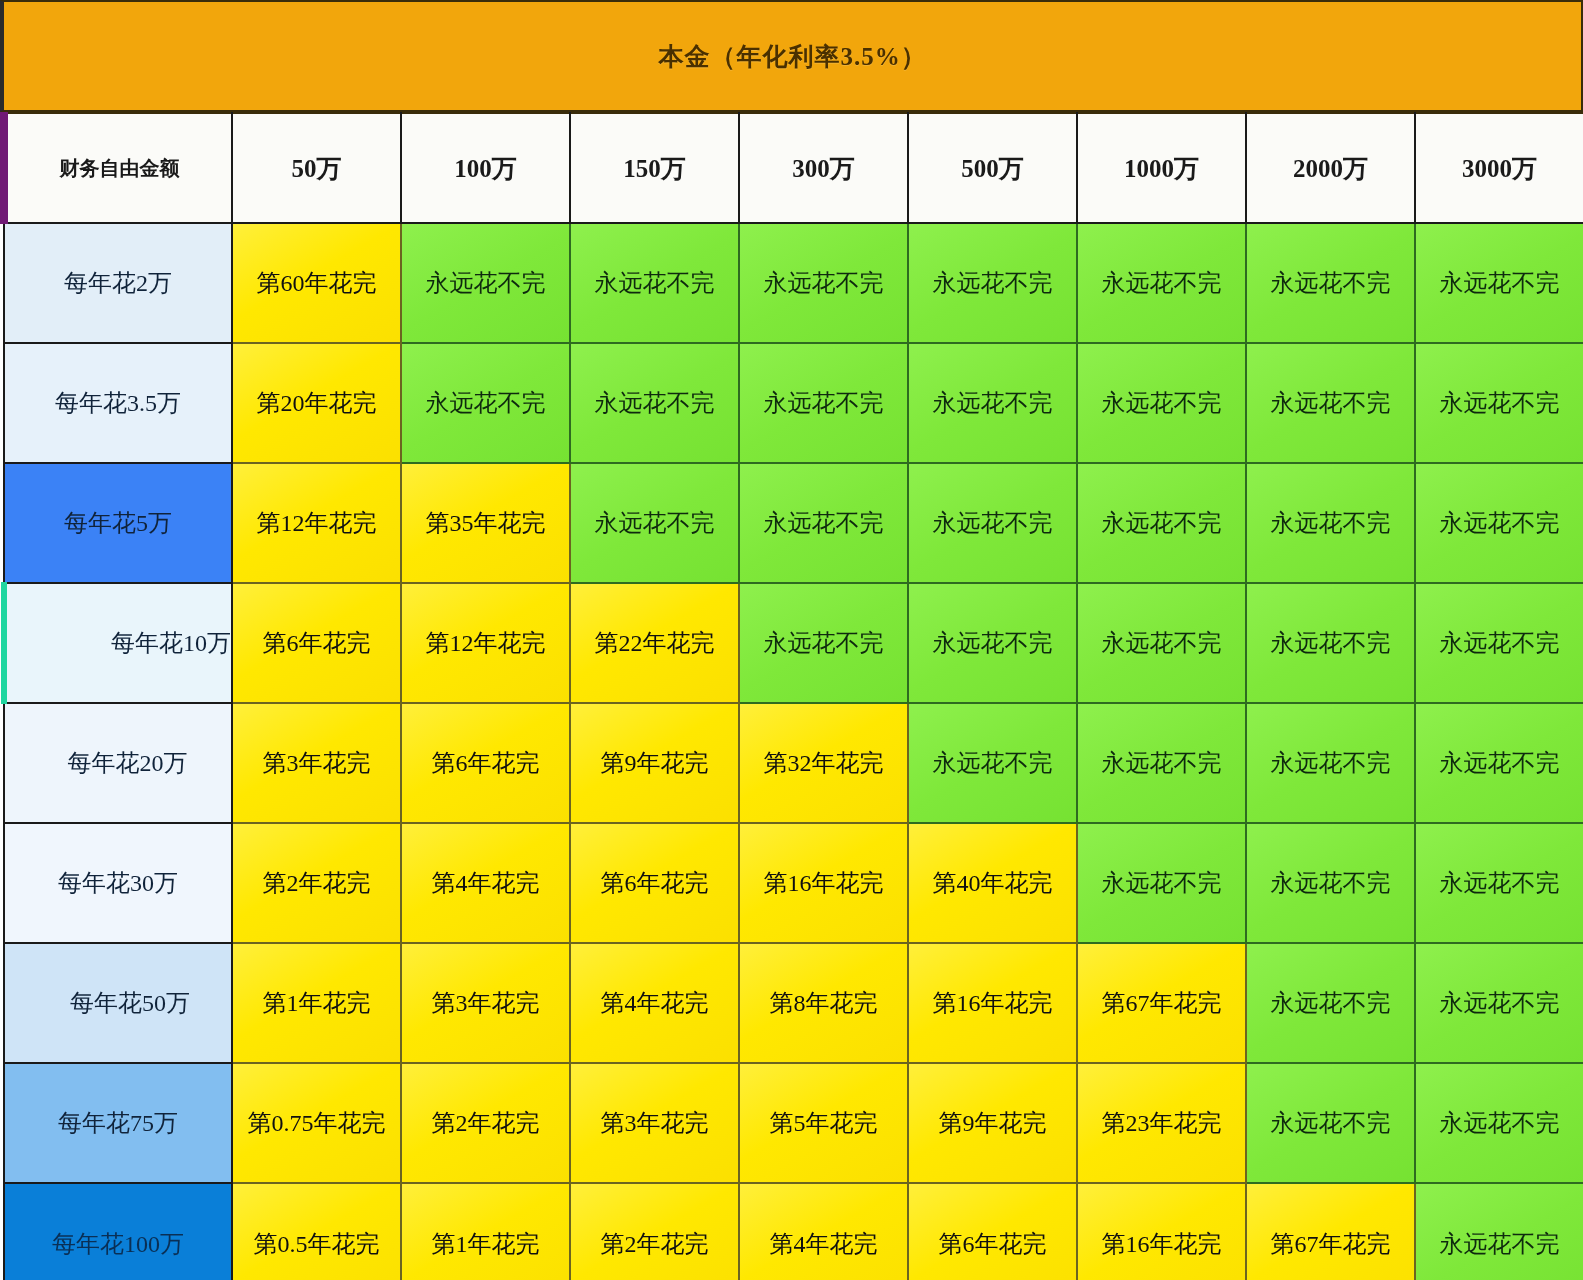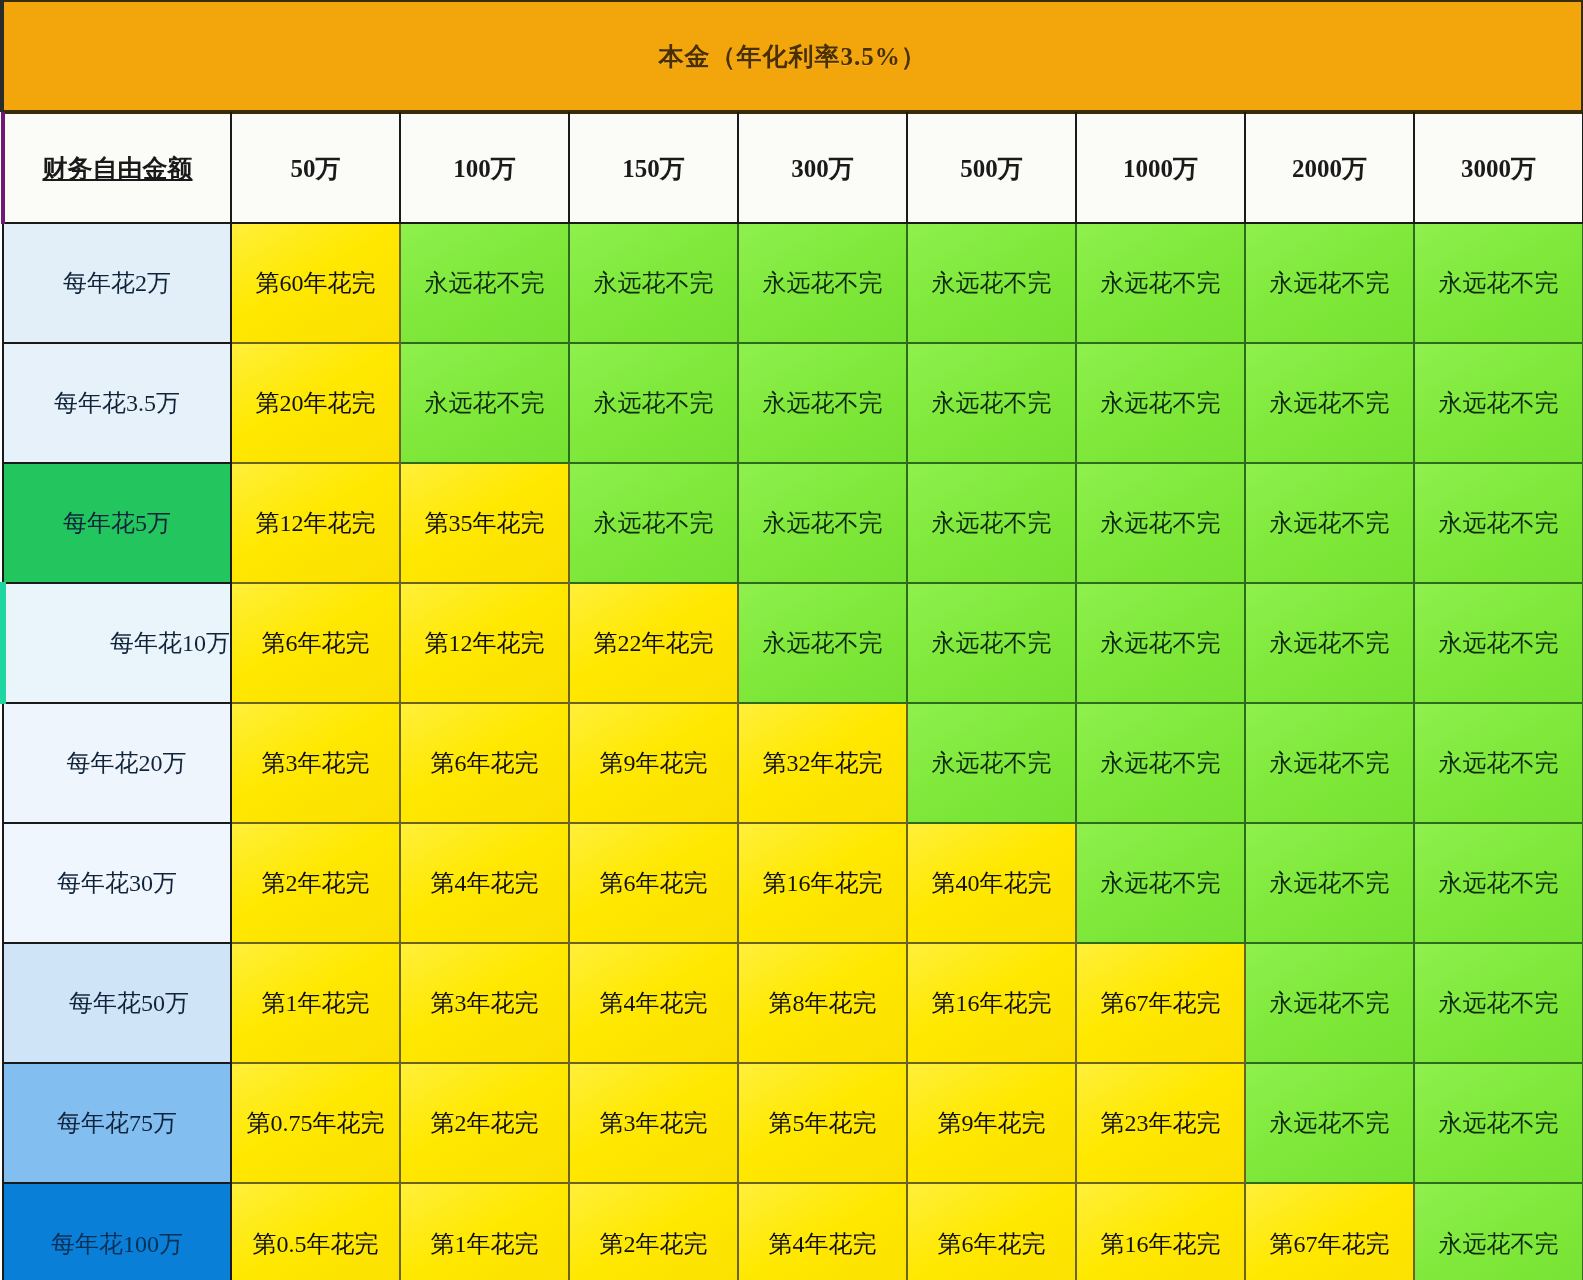--- a/index.html
+++ b/index.html
@@ -58,23 +58,22 @@
   
   tr.head th{
     height:110px;
     background:#fbfbf8;
     font-size:25px;
     font-weight:600;
     color:#1a1a1a;
     border-top:2px solid #3a2c0a;
   }
   tr.head th.first{
-    font-size:25px;
-    border-left:4px solid #701a75;
-    text-decoration:underline;
+    font-size:20px;
+    border-left:8px solid #701a75;
   }
 
   
   tbody tr{height:120px;}
   td.rowlab{
     font-size:24px;
     color:#10233a;
     font-weight:500;
     position:relative;
     border-left:4px solid #2b2b2b;
@@ -154,21 +153,21 @@
           <td class="cell yellow">第20年花完</td>
           <td class="cell green">永远花不完</td>
           <td class="cell green">永远花不完</td>
           <td class="cell green">永远花不完</td>
           <td class="cell green">永远花不完</td>
           <td class="cell green">永远花不完</td>
           <td class="cell green">永远花不完</td>
           <td class="cell green">永远花不完</td>
         </tr>
         <tr>
-          <td class="rowlab" style="background: #22c55e; margin-left: 28px;">每年花5万</td>
+          <td class="rowlab" style="background: #3b82f6; margin-left: 28px;">每年花5万</td>
           <td class="cell yellow">第12年花完</td>
           <td class="cell yellow">第35年花完</td>
           <td class="cell green">永远花不完</td>
           <td class="cell green">永远花不完</td>
           <td class="cell green">永远花不完</td>
           <td class="cell green">永远花不完</td>
           <td class="cell green">永远花不完</td>
           <td class="cell green">永远花不完</td>
         </tr>
         <tr>

